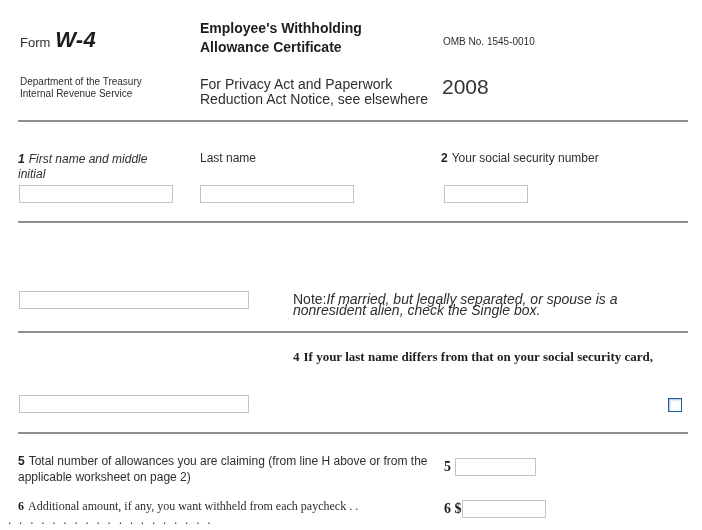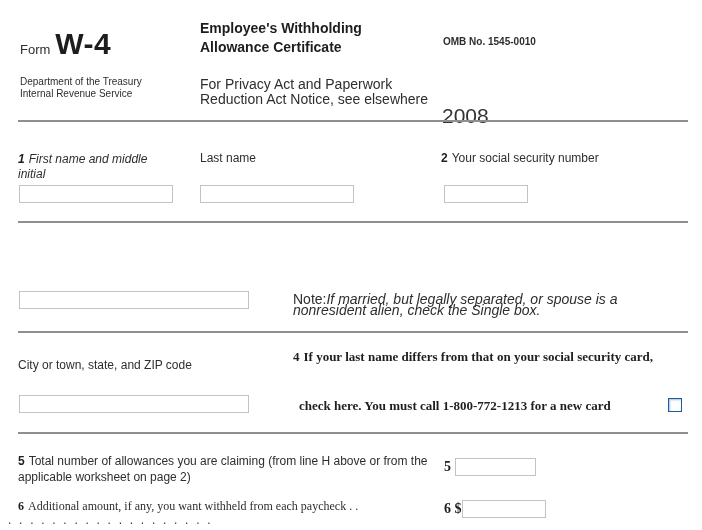--- a/index.html
+++ b/index.html
@@ -4,26 +4,26 @@
 <style>
   html,body{margin:0;padding:0;background:#fff;}
   .page{position:relative;width:702px;height:530px;background:#ffffff;overflow:hidden;
         font-family:"Liberation Sans","DejaVu Sans",sans-serif;color:#2e2e2e;}
   .abs{position:absolute;}
   .hr{position:absolute;left:18px;width:670px;height:2px;background:#8f8f8f;}
   .num{font-weight:bold;color:#1f1f1f;margin-right:4px;}
   
   .form-id{left:20px;top:27px;display:flex;align-items:baseline;}
   .form-word{font-size:13px;color:#2e2e2e;margin-right:5px;}
-  .form-number{font-size:30px;font-weight:bold;color:#1d1d1d;letter-spacing:0.5px;}
+  .form-number{font-size:22px;font-weight:bold;color:#1d1d1d;letter-spacing:0.5px;font-style:italic;}
   .agency{left:20px;top:76px;font-size:10px;line-height:12px;color:#2e2e2e;}
   .title{left:200px;top:19px;width:210px;font-size:14px;font-weight:bold;line-height:19px;color:#1d1d1d;}
   .privacy{left:200px;top:77px;width:240px;font-size:14px;line-height:15px;}
-  .omb{left:443px;top:36px;font-size:10px;font-weight:bold;}
-  .year{left:442px;top:75px;font-size:21px;color:#333;margin-top:29px;}
+  .omb{left:443px;top:36px;font-size:10px;}
+  .year{left:442px;top:75px;font-size:21px;color:#333;}
   
   .lbl{font-size:12px;line-height:15px;}
   input.box{position:absolute;height:16px;border:1px solid #c3c3c3;background:#fff;
             font-family:"Liberation Sans",sans-serif;font-size:11px;padding:0 3px;box-sizing:content-box;}
   
   .line3{left:293px;top:244px;width:400px;font-size:12px;line-height:17px;}
   .radio-opt{margin-right:8px;white-space:nowrap;display:inline;}
   .radio-opt .txt{white-space:normal;}
   .radio{display:inline-block;width:13px;height:13px;border-radius:50%;border:1px solid #7e92ad;
          background:radial-gradient(circle at 38% 32%,#ffffff 45%,#e7edf4 72%,#ccd7e4);
@@ -80,27 +80,25 @@
 
   <input class="box" type="text" style="left: 19px; top: 291px; width: 222px;" value="">
 
 
   <div class="abs note">
     <span>Note:</span><i>If married, but legally separated, or spouse is a nonresident alien, check the Single box.</i>
   </div>
 
   <div class="hr" style="top:331px;"></div>
 
-  <div class="abs lbl" style="left:18px;top:358px;width:260px;">City or town, state, and ZIP code</div>
   <input class="box" type="text" style="left: 19px; top: 395px; width: 222px;" value="">
 
   <div class="abs line4a serifbold">
     <span class="num">4</span><span>If your last name differs from that on your social security card,</span>
   </div>
-  <div class="abs line4b serifbold">check here. You must call 1-800-772-1213 for a new card</div>
   <span class="checkbox"></span>
 
   <div class="hr" style="top:432px;"></div>
 
   <div class="abs line5txt">
     <span class="num">5</span><span>Total number of allowances you are claiming (from line H above or from the applicable worksheet on page 2)</span>
   </div>
   <div class="abs marker5 serifbold">5</div>
   <input class="box" type="text" style="left: 455px; top: 458px; width: 73px;" value="">
 

